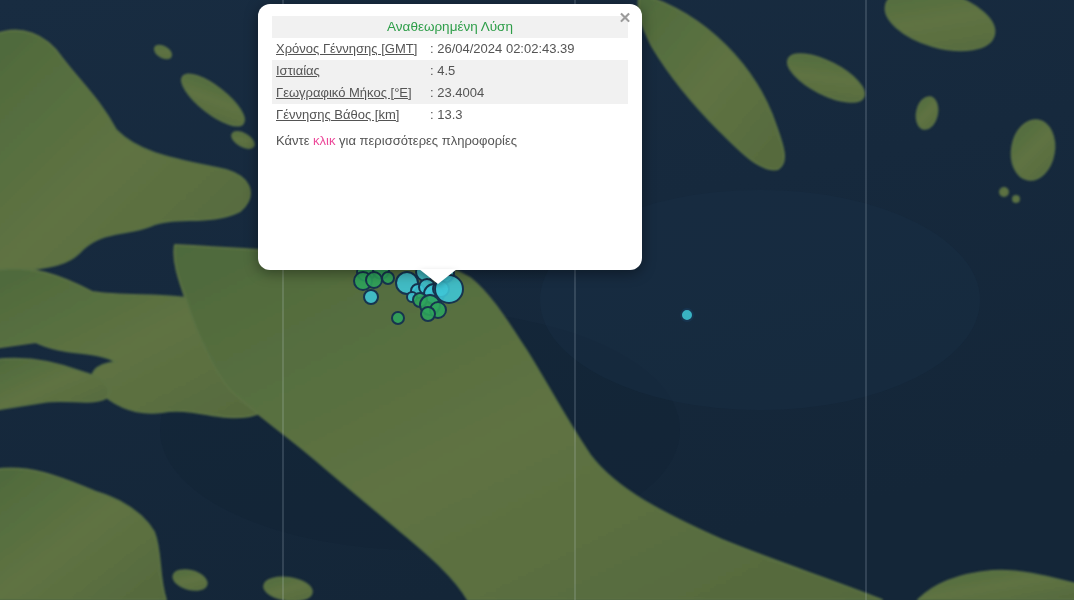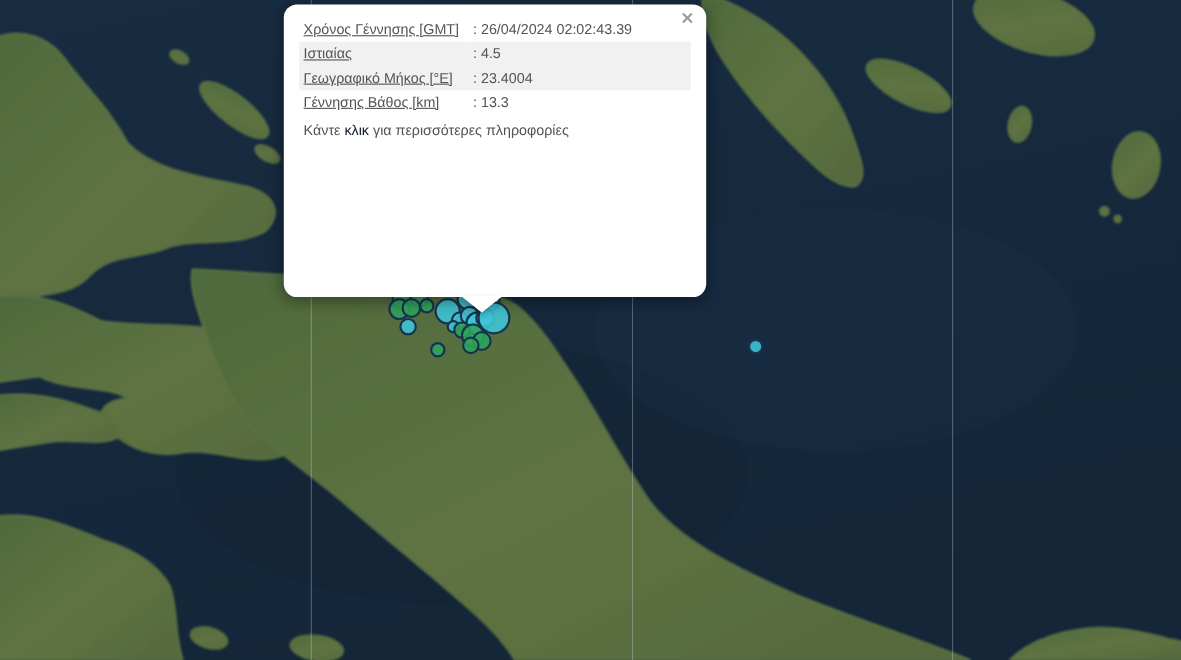--- a/index.html
+++ b/index.html
@@ -159,36 +159,39 @@
         <circle cx="687" cy="315" r="6" class="marker" fill="#3fc6d6" stroke="#17344f"></circle>
       </g>
   </svg>
 
   <div class="popup">
     <div class="popup-tail"></div>
     <div class="popup-close">✕</div>
 
     <table class="info-table">
       <tbody>
+        <tr class="striped">
+          <td colspan="2" class="table-title" id="popup-title" style="color: rgb(46, 158, 73);">Αναθεωρημένη Λύση</td>
+        </tr>
         <tr>
           <td class="lbl">Χρόνος Γέννησης [GMT]</td>
           <td class="val">: 26/04/2024 02:02:43.39</td>
         </tr>
         <tr class="striped">
           <td class="lbl">Ιστιαίας</td>
           <td class="val">: 4.5</td>
         </tr>
         <tr class="striped">
           <td class="lbl">Γεωγραφικό Μήκος [°E]</td>
           <td class="val">: 23.4004</td>
         </tr>
         <tr>
           <td class="lbl">Γέννησης Βάθος [km]</td>
           <td class="val">: 13.3</td>
         </tr>
       </tbody>
     </table>
 
     <div class="popup-footer">
-      <span>Κάντε </span><a id="more-info-link" style="color: #0f172a;">κλικ</a><span> για περισσότερες πληροφορίες</span>
+      <span>Κάντε </span><a id="more-info-link" style="color: #ec4899;">κλικ</a><span> για περισσότερες πληροφορίες</span>
     </div>
   </div>
 </div>
 
 </body></html>

